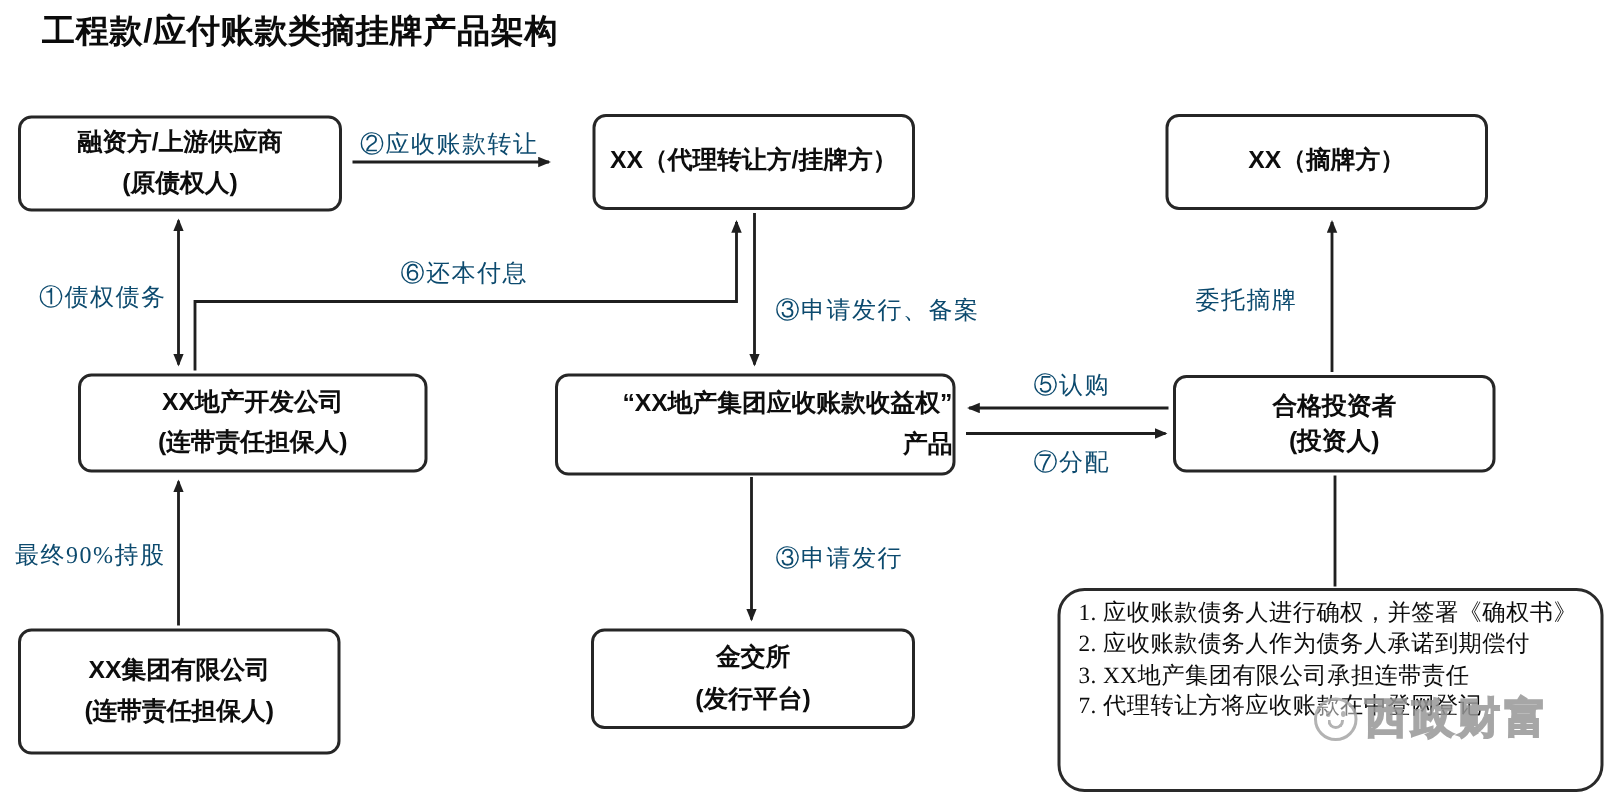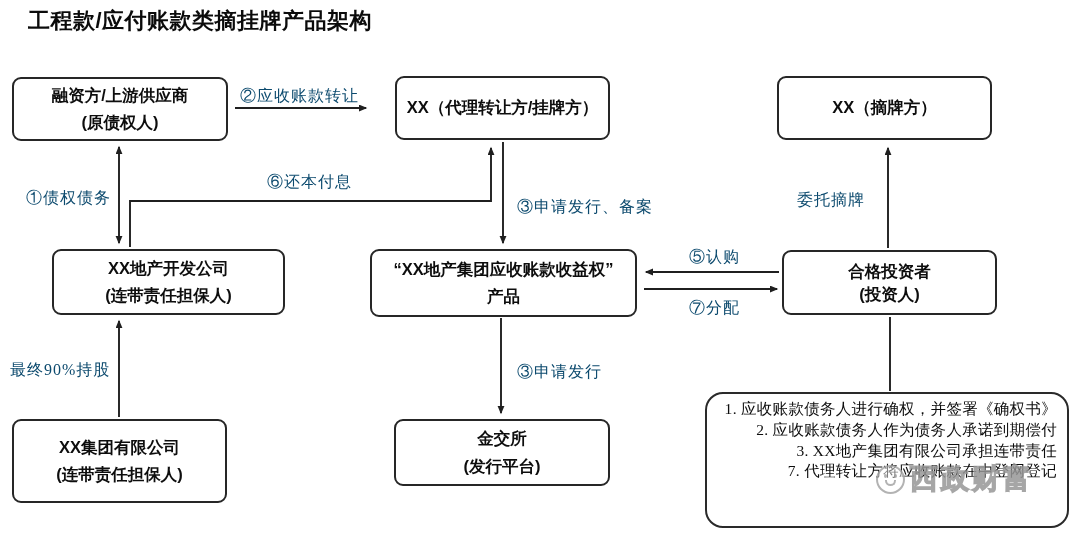--- a/index.html
+++ b/index.html
@@ -27,21 +27,21 @@
     font-size:16px; color:#0c4a6e; letter-spacing:1px;
   }
   svg.edges { position:absolute; left:0; top:0; pointer-events:none; }
   .note {
     position:absolute; left:705px; top:392px; width:364px; height:136px;
     box-sizing:border-box; border:2.4px solid #2a2a2a; border-radius:18px;
     background:#fff; padding:5px 10px 4px 12px;
     font-family:"Liberation Serif", serif; font-size:15.5px; line-height:1.34;
     color:#0d0d0d; letter-spacing:0.3px;
   }
-  .note ul { margin:0; padding:0; list-style:none;text-align:right; }
+  .note ul { margin:0; padding:0; list-style:none; }
   .watermark {
     position:absolute; left:876px; top:461px; height:36px;
     display:flex; align-items:center; gap:5px; opacity:0.85; z-index:5;
   }
   .wm-icon {
     width:25px; height:25px; border:2px solid #a6a6a6; border-radius:50%;
     background:rgba(255,255,255,0.55); position:relative; flex:0 0 auto;
   }
   .wm-eye {
     position:absolute; width:3px; height:4px; background:#a6a6a6; border-radius:50%; top:7px;
@@ -102,21 +102,21 @@
 
 <div class="node" style="left:777px; top:76px; width:215px; height:64px;">
   <span>XX（摘牌方）</span>
 </div>
 
 <div class="node" style="left:12px; top:249px; width:233px; height:66px;margin-left:40px;">
   <span>XX地产开发公司</span>
   <span>(连带责任担保人)</span>
 </div>
 
-<div class="node" style="left:370px; top:249px; width:267px; height:68px;">
+<div class="node" style="left:370px; top:249px; width:267px; height:68px;align-items:flex-end;">
   <span>“XX地产集团应收账款收益权”</span>
   <span>产品</span>
 </div>
 
 <div class="node" style="left:782px; top:250px; width:215px; height:65px; line-height:1.35;">
   <span>合格投资者</span>
   <span>(投资人)</span>
 </div>
 
 <div class="node" style="left:12px; top:419px; width:215px; height:84px;">

